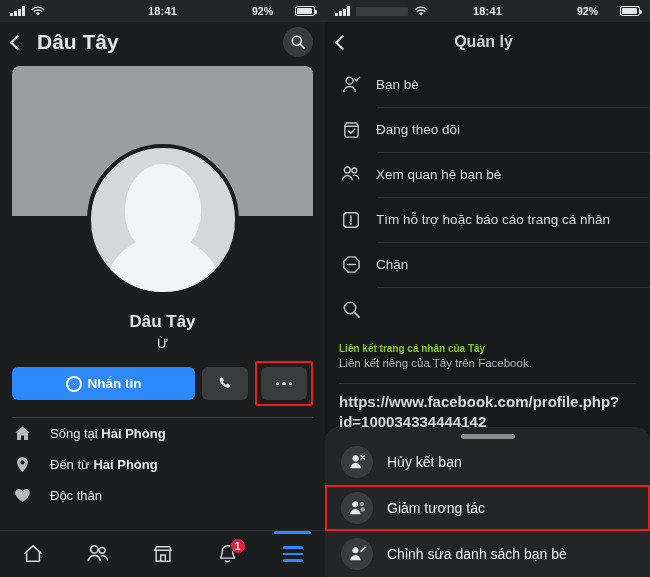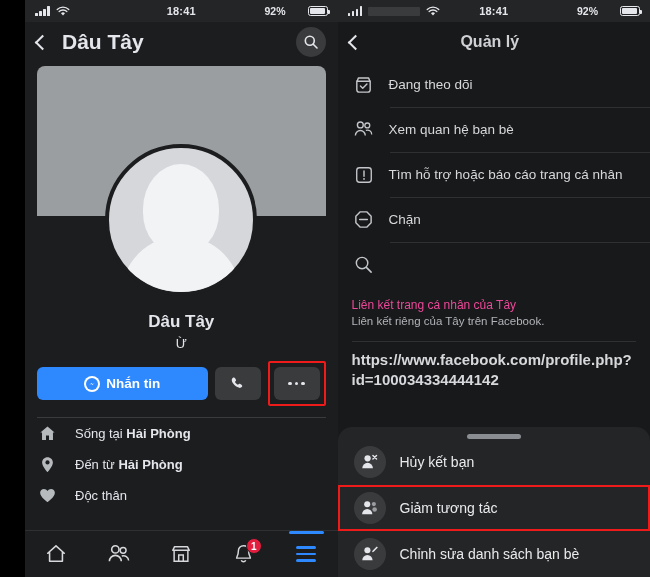--- a/index.html
+++ b/index.html
@@ -2,21 +2,21 @@
 <html><head>
 <meta charset="utf-8">
 <style>
   * { box-sizing: border-box; margin: 0; padding: 0; }
   html, body {
     width: 650px; height: 577px;
     background: #000;
     font-family: "Liberation Sans", sans-serif;
     overflow: hidden;
   }
-  .screens { display: flex; width: 650px; height: 458px; padding-left: 25px; }
+  .screens { display: flex; width: 650px; height: 458px; }
   .phone { width: 325px; height: 577px; background: #18191a; position: relative; overflow: hidden; }
   .phone.left { background: #1c1d1f; }
   .phone.right { background: #18191a; }
 
   
   .statusbar {
     height: 22px; display: flex; align-items: center;
     padding: 0 10px; position: relative; background: #242526;
     color: #e4e6eb; font-size: 10.5px; font-weight: bold;
   }
@@ -98,21 +98,21 @@
   
   .menu-list { padding-left: 0; }
   .menu-item { display:flex; align-items:center; gap: 13px; padding: 0 14px; height: 45px; position:relative; }
   .menu-item + .menu-item::before {
     content:""; position:absolute; left:52px; right:0; top:0; height:1px; background:#2f3031;
   }
   .menu-label { font-size: 13.5px; color:#d6d8db; }
   .mi-icon { width: 24px; display:flex; align-items:center; justify-content:center; flex:0 0 24px; }
 
   .link-sec { padding: 11px 14px 6px; }
-  .link-title { font-size: 12px; font-weight: normal; color:#ec4899; }
+  .link-title { font-size: 10px; font-weight: bold; color:#84cc16; }
   .link-sub { font-size: 11.5px; color:#b0b3b8; margin-top: 3px; }
   .link-url-box { border-top:1px solid #2f3031; margin: 8px 14px 0; padding-top: 8px; }
   .link-url { font-size: 15px; color:#d6d8db; line-height: 1.35; font-weight:bold; }
 
   
   .sheet {
     position:absolute; left:0; right:0; bottom:0; top:427px;
     background:#242526; border-radius: 14px 14px 0 0; overflow:hidden;
   }
   .grabber { width:54px; height:4.5px; background:#8a8d91; border-radius:3px; margin: 7px auto 0; }
@@ -288,20 +288,30 @@
       </div>
     </div>
 
     <div class="navbar">
       <span class="chev"></span>
       <span class="nav-title center">Quản lý</span>
     </div>
 
     <div class="menu-list">
 
+      <div class="menu-item">
+        <span class="mi-icon">
+          <svg width="21" height="21" viewBox="0 0 22 22">
+            <circle cx="9" cy="7" r="3.6" stroke="#c3c6ca" stroke-width="1.5" fill="none"></circle>
+            <path d="M3 19 a6 6 0 0 1 12 0" stroke="#c3c6ca" stroke-width="1.5" fill="none"></path>
+            <path d="M14.5 5.2 L16.2 7 L19.5 3.4" stroke="#c3c6ca" stroke-width="1.4" fill="none" stroke-linecap="round" stroke-linejoin="round"></path>
+          </svg>
+        </span>
+        <span class="menu-label">Bạn bè</span>
+      </div>
 
       <div class="menu-item">
         <span class="mi-icon">
           <svg width="21" height="21" viewBox="0 0 22 22">
             <path d="M4 7.5 h14 v9 a2.5 2.5 0 0 1 -2.5 2.5 h-9 a2.5 2.5 0 0 1 -2.5 -2.5 Z" stroke="#c3c6ca" stroke-width="1.5" fill="none"></path>
             <path d="M4.4 7.5 L5.6 4.2 h10.8 l1.2 3.3" stroke="#c3c6ca" stroke-width="1.5" fill="none" stroke-linejoin="round"></path>
             <path d="M7.8 12.6 L10.2 15 L14.6 10.4" stroke="#c3c6ca" stroke-width="1.5" fill="none" stroke-linecap="round" stroke-linejoin="round"></path>
           </svg>
         </span>
         <span class="menu-label">Đang theo dõi</span>

